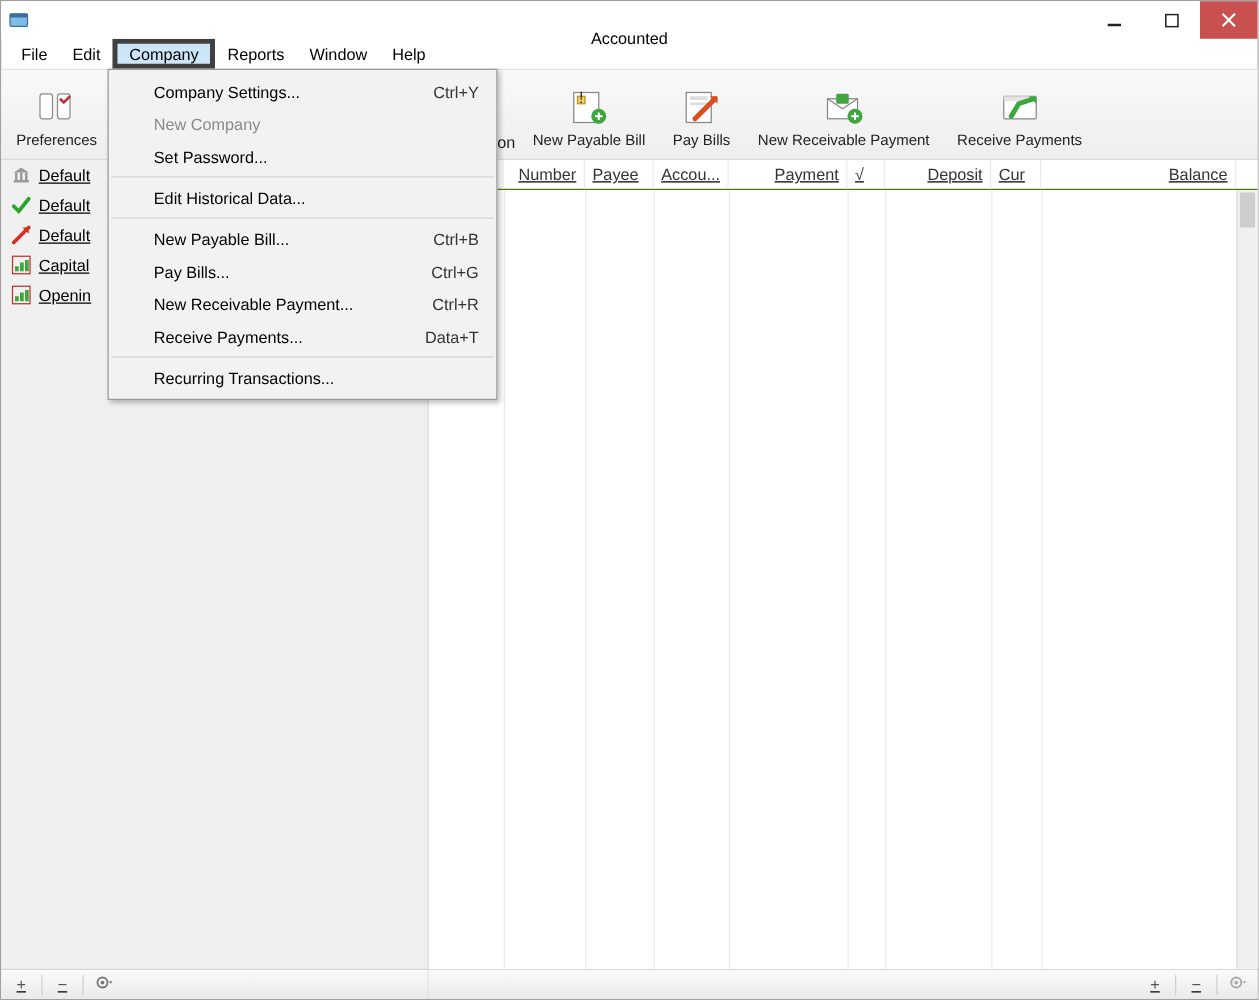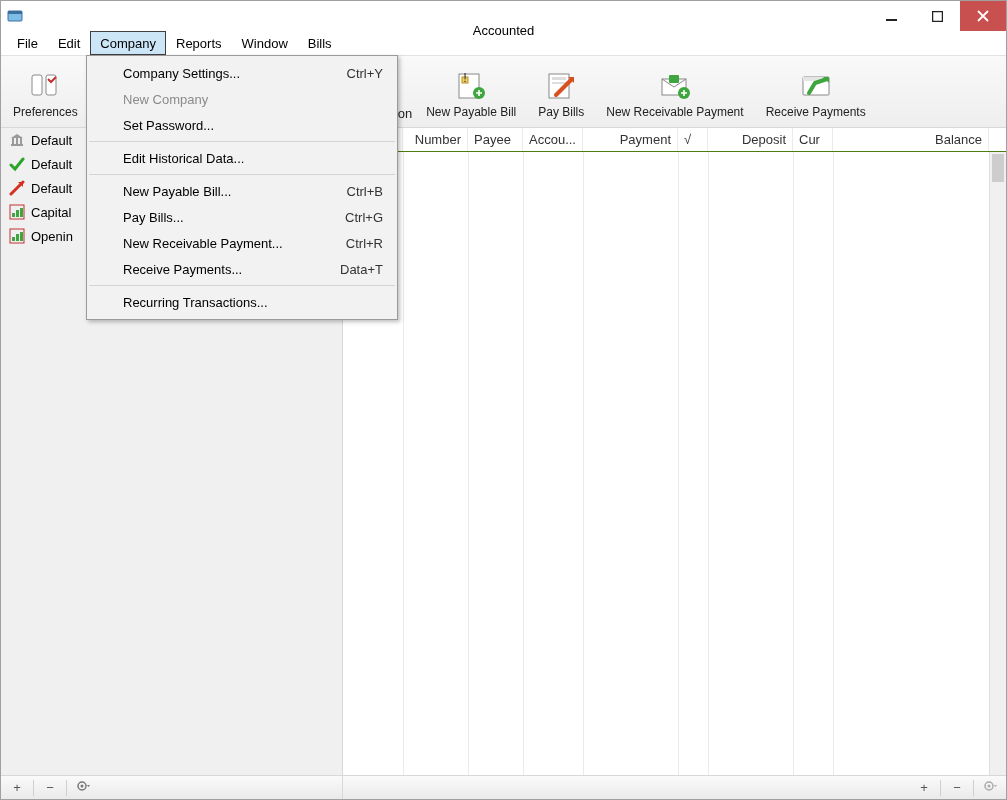--- a/index.html
+++ b/index.html
@@ -11,30 +11,30 @@
 .titlebar .app-icon { width: 16px; height: 16px; margin-left: 6px; }
 .titlebar .title { position: absolute; left: 0; right: 0; text-align: center; font-size: 13px; color: #000; pointer-events: none; margin-top: 28px; }
 .win-controls { margin-left: auto; display: flex; height: 100%; }
 .win-btn { width: 46px; height: 100%; display: flex; align-items: center; justify-content: center; }
 .win-btn.close { background: #c8504f; color: #fff; }
 .win-btn svg { display: block; }
 
 
 .menubar { height: 25px; display: flex; align-items: stretch; padding-left: 6px; border-bottom: 1px solid #e2e2e2; }
 .menu-item { padding: 0 10px; display: flex; align-items: center; color: #000000; cursor: default; }
-.menu-item.active { background: #cde6f7; border: 1px solid #404040; padding: 0 9px; }
+.menu-item.active { background: #cde6f7; border: 4px solid #404040; padding: 0 9px; }
 
 
 .toolbar { height: 72px; background: linear-gradient(#f9f9f9,#eeeeee); border-bottom: 1px solid #d8d8d8; display: flex; align-items: center; padding: 4px 4px 0 4px; gap: 6px; }
 .tool-btn { display: flex; flex-direction: column; align-items: center; justify-content: center; padding: 2px 8px; cursor: default; min-width: 56px; }
 .tool-btn .ticon { width: 34px; height: 34px; display: flex; align-items: center; justify-content: center; margin-bottom: 2px; }
 .tool-btn .tlabel { font-size: 12px; color: #222; white-space: nowrap; }
 
 
-.main { flex: 1; display: flex; min-height: 0; }
+.main { flex: 1; display: flex; min-height: 0; text-decoration: underline; }
 .sidebar { width: 342px; background: #f0f0f0; border-right: 1px solid #d8d8d8; display: flex; flex-direction: column; }
 .sidebar-list { flex: 1; overflow: hidden; }
 .side-item { display: flex; align-items: center; gap: 6px; padding: 4px 8px; font-size: 13px; color: #000; }
 .side-item .sicon { width: 16px; height: 16px; flex-shrink: 0; }
 
 .content { flex: 1; display: flex; flex-direction: column; position: relative; }
 .col-headers { height: 24px; display: flex; align-items: center; border-bottom: 1px solid #4d7c0f; background: #fff; font-size: 12px; color: #333; position: relative; }
 .col-headers .ch { border-right: 1px solid #eaeaea; padding: 0 6px; height: 100%; display: flex; align-items: center; justify-content: flex-end; }
 .col-headers .ch.left { justify-content: flex-start; }
 .grid-body { flex: 1; position: relative; background: #fff; }
@@ -87,21 +87,21 @@
       </div>
     </div>
   </div>
 
   <div class="menubar">
     <div class="menu-item">File</div>
     <div class="menu-item">Edit</div>
     <div class="menu-item active">Company</div>
     <div class="menu-item">Reports</div>
     <div class="menu-item">Window</div>
-    <div class="menu-item">Bills</div>
+    <div class="menu-item">Help</div>
   </div>
 
   <div class="toolbar">
     <div class="tool-btn">
       <span class="ticon">
         <svg width="34" height="30">
             <rect x="4" y="4" width="10" height="20" rx="2" fill="#fff" stroke="#8a8a8a"></rect>
             <rect x="18" y="4" width="10" height="20" rx="2" fill="#fff" stroke="#8a8a8a"></rect>
             <path d="M20 8 l3 3 l5 -5" stroke="#c03030" fill="none" stroke-width="2"></path>
           </svg>

